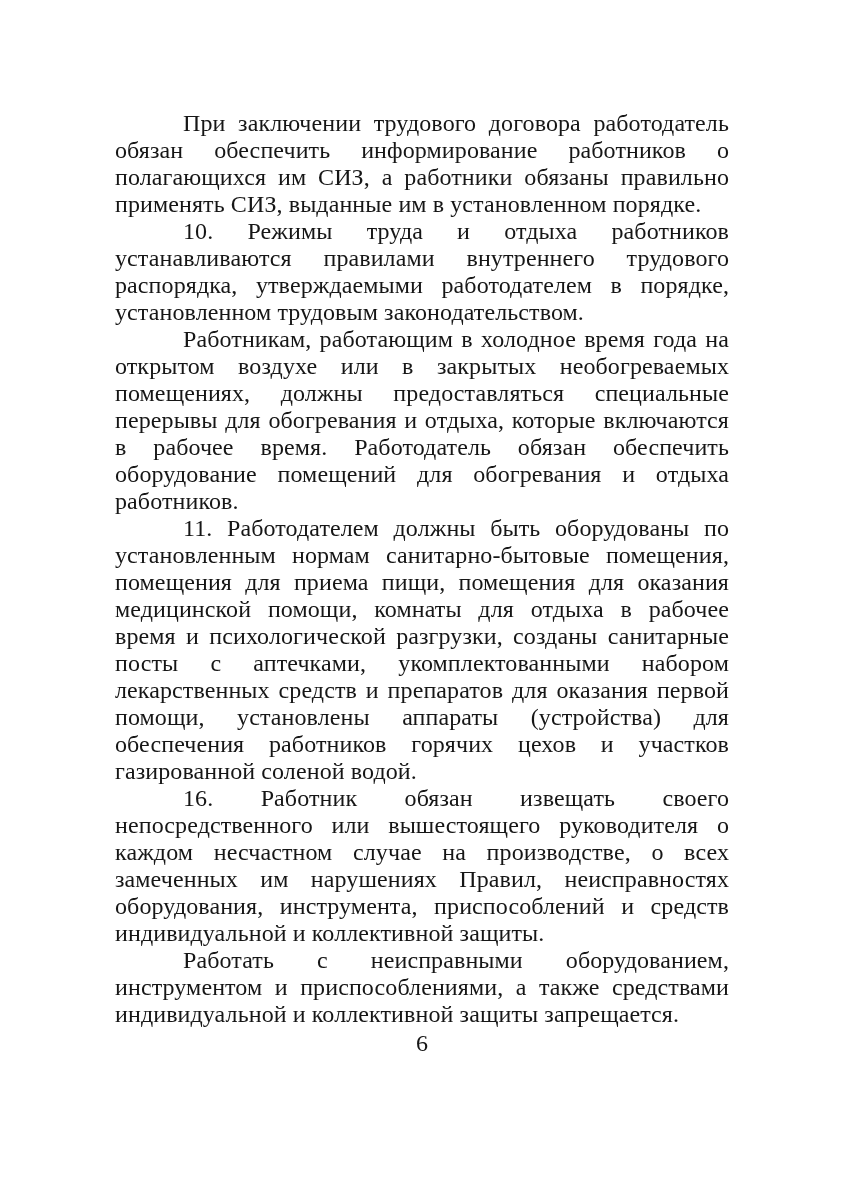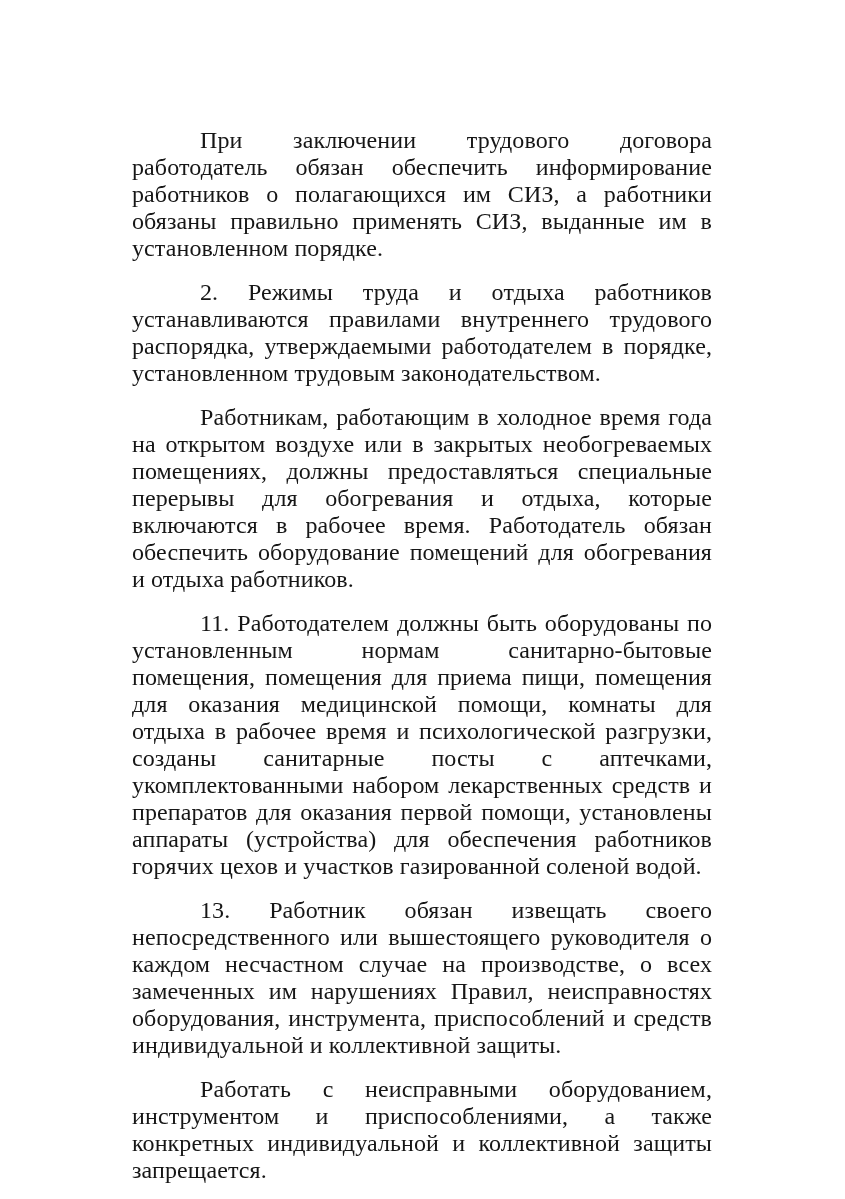--- a/index.html
+++ b/index.html
@@ -21,21 +21,21 @@
     background: #ffffff;
     overflow: hidden;
   }
   .content {
     position: absolute;
     left: 115px;
     top: 110px;
     width: 614px;
   }
   .para {
-    margin: 17px;
+    margin: 0;
     font-size: 24px;
     line-height: 27px;
     text-align: justify;
     text-indent: 68px;
     letter-spacing: 0.1px;
     hyphens: none;
   }
   .page-number {
     margin-top: 2px;
     width: 100%;
@@ -43,20 +43,20 @@
     font-size: 24px;
     line-height: 27px;
   }
 </style>
 </head>
 <body>
 
 <div class="page">
   <div class="content">
     <p class="para">При заключении трудового договора работодатель обязан обеспечить информирование работников о полагающихся им СИЗ, а работники обязаны правильно применять СИЗ, выданные им в установленном порядке.</p>
-    <p class="para">2. Режимы труда и отдыха работников устанавливаются правилами внутреннего трудового распорядка, утверждаемыми работодателем в порядке, установленном трудовым законодательством.</p>
+    <p class="para">10. Режимы труда и отдыха работников устанавливаются правилами внутреннего трудового распорядка, утверждаемыми работодателем в порядке, установленном трудовым законодательством.</p>
     <p class="para">Работникам, работающим в холодное время года на открытом воздухе или в закрытых необогреваемых помещениях, должны предоставляться специальные перерывы для обогревания и отдыха, которые включаются в рабочее время. Работодатель обязан обеспечить оборудование помещений для обогревания и отдыха работников.</p>
     <p class="para">11. Работодателем должны быть оборудованы по установленным нормам санитарно-бытовые помещения, помещения для приема пищи, помещения для оказания медицинской помощи, комнаты для отдыха в рабочее время и психологической разгрузки, созданы санитарные посты с аптечками, укомплектованными набором лекарственных средств и препаратов для оказания первой помощи, установлены аппараты (устройства) для обеспечения работников горячих цехов и участков газированной соленой водой.</p>
-    <p class="para">13. Работник обязан извещать своего непосредственного или вышестоящего руководителя о каждом несчастном случае на производстве, о всех замеченных им нарушениях Правил, неисправностях оборудования, инструмента, приспособлений и средств индивидуальной и коллективной защиты.</p>
-    <p class="para">Работать с неисправными оборудованием, инструментом и приспособлениями, а также конкретных индивидуальной и коллективной защиты запрещается.</p>
+    <p class="para">16. Работник обязан извещать своего непосредственного или вышестоящего руководителя о каждом несчастном случае на производстве, о всех замеченных им нарушениях Правил, неисправностях оборудования, инструмента, приспособлений и средств индивидуальной и коллективной защиты.</p>
+    <p class="para">Работать с неисправными оборудованием, инструментом и приспособлениями, а также средствами индивидуальной и коллективной защиты запрещается.</p>
     <div class="page-number">6</div>
   </div>
 </div>
 
 </body></html>

